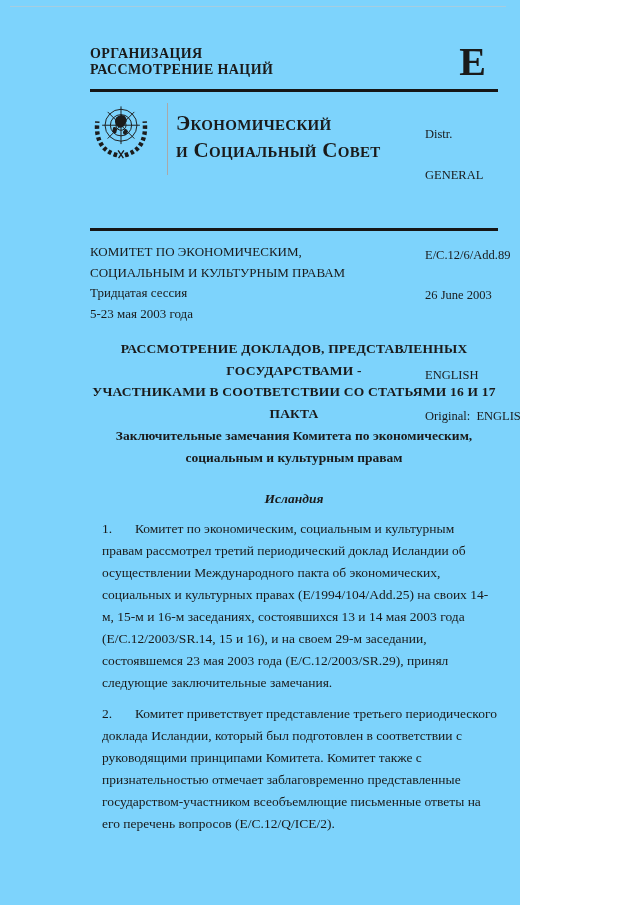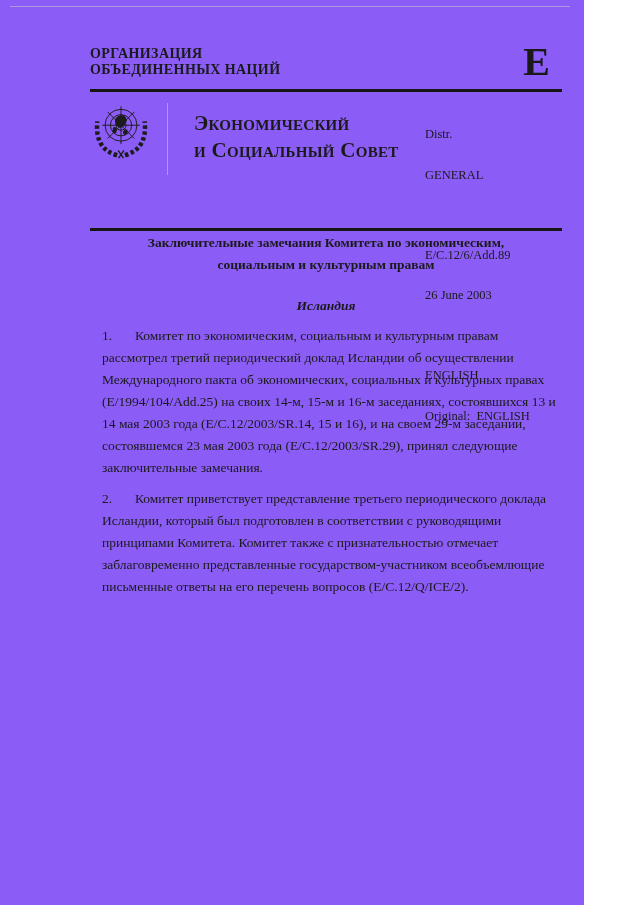--- a/index.html
+++ b/index.html
@@ -1,21 +1,21 @@
 <!DOCTYPE html>
 <html><head>
 <meta charset="utf-8">
 <style>
   html, body { margin: 0; padding: 0; background: #ffffff; }
   .page {
     position: relative;
-    width: 584px;
+    width: 520px;
     height: 905px;
     box-sizing: border-box;
-    background: #8b5cf6;
+    background: #7dd3fc;
     color: #1a1a1a;
     font-family: "Liberation Serif", "DejaVu Serif", serif;
     padding: 46px 22px 0 90px;
     overflow: hidden;
   }
   .scan-line-top {
     position: absolute; top: 6px; left: 10px; right: 14px;
     height: 1px; background: #c9c9c9; opacity: .55;
   }
   
@@ -27,21 +27,21 @@
   }
   .rule { height: 3px; background: #161616; }
   .rule-1 { margin-top: 12px; }
   .rule-2 { margin-top: 24px; }
   
   .masthead { position: relative; margin-top: 8px; height: 104px; }
   .emblem-wrap { position: absolute; left: 0; top: 3px; display: flex; align-items: flex-start; }
   .emblem { width: 62px; height: 58px; }
   .vdivider { width: 1px; height: 72px; background: #a9a9a9; margin-left: 15px; }
   .council {
-    margin-left: 26px; margin-top: 7px;
+    margin-left: 8px; margin-top: 7px;
     font-weight: bold; font-variant: small-caps;
     font-size: 21px; line-height: 27px; letter-spacing: .3px;
   }
   .doc-info { position: absolute; left: 335px; top: 1px; font-size: 12.5px; line-height: 13.5px; }
   .doc-info .info-group { margin-bottom: 12.5px; }
   .doc-info div { white-space: pre; }
   
   .committee { margin-top: 11px; font-size: 13px; line-height: 20.5px; }
   
   .title-block, .subtitle-block, .country, .section-heading {
@@ -64,21 +64,21 @@
 </head>
 <body>
 
 <div class="page">
 
   <div class="scan-line-top"></div>
 
   <div class="org-header">
     <div class="org-name">
       <div>ОРГАНИЗАЦИЯ</div>
-      <div>ОБЪЕДИНЕННЫХ НАЦИЙ</div>
+      <div>РАССМОТРЕНИЕ НАЦИЙ</div>
     </div>
     <div class="doc-letter">E</div>
   </div>
 
   <div class="rule rule-1"></div>
 
   <div class="masthead">
     <div class="emblem-wrap">
       <svg class="emblem" viewBox="0 0 64 60" aria-hidden="true">
         <g stroke="#1c1c1c" fill="none" stroke-width="1">
@@ -118,21 +118,31 @@
       </div>
       <div class="info-group">
         <div>ENGLISH</div>
         <div>Original:  ENGLISH</div>
       </div>
     </div>
   </div>
 
   <div class="rule rule-2"></div>
 
+  <div class="committee">
+    <div>КОМИТЕТ ПО ЭКОНОМИЧЕСКИМ,</div>
+    <div>СОЦИАЛЬНЫМ И КУЛЬТУРНЫМ ПРАВАМ</div>
+    <div>Тридцатая сессия</div>
+    <div>5-23 мая 2003 года</div>
+  </div>
 
+  <div class="title-block">
+    <div>РАССМОТРЕНИЕ ДОКЛАДОВ, ПРЕДСТАВЛЕННЫХ ГОСУДАРСТВАМИ -</div>
+    <div>УЧАСТНИКАМИ В СООТВЕТСТВИИ СО СТАТЬЯМИ 16 И 17 ПАКТА</div>
+  </div>
 
   <div class="subtitle-block">
     <div>Заключительные замечания Комитета по экономическим,</div>
     <div>социальным и культурным правам</div>
   </div>
 
   <div class="country">Исландия</div>
 
   <p class="para"><span class="para-num">1.</span><span>Комитет по экономическим, социальным и культурным правам рассмотрел третий периодический доклад Исландии об осуществлении Международного пакта об экономических, социальных и культурных правах (E/1994/104/Add.25) на своих 14-м, 15-м и 16-м заседаниях, состоявшихся 13 и 14 мая 2003 года (E/C.12/2003/SR.14, 15 и 16), и на своем 29-м заседании, состоявшемся 23 мая 2003 года (E/C.12/2003/SR.29), принял следующие заключительные замечания.</span></p>
 

